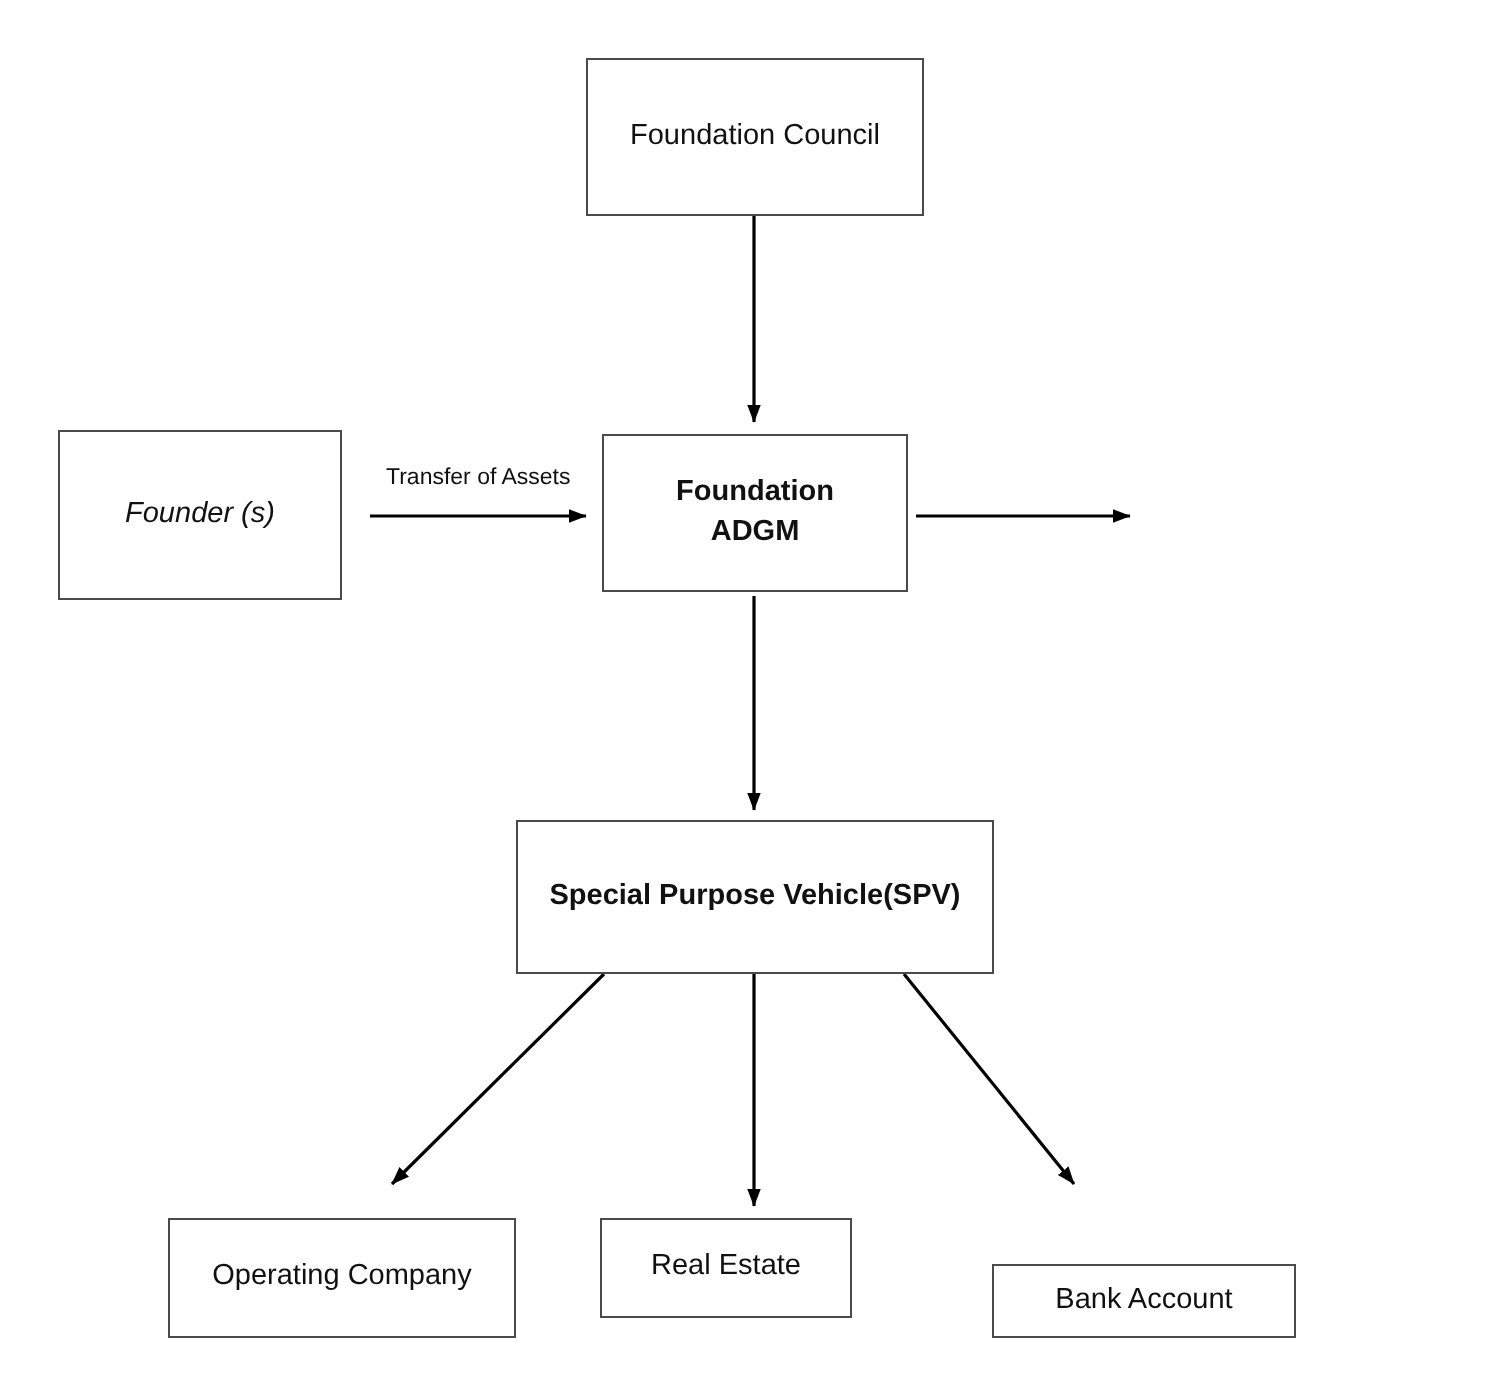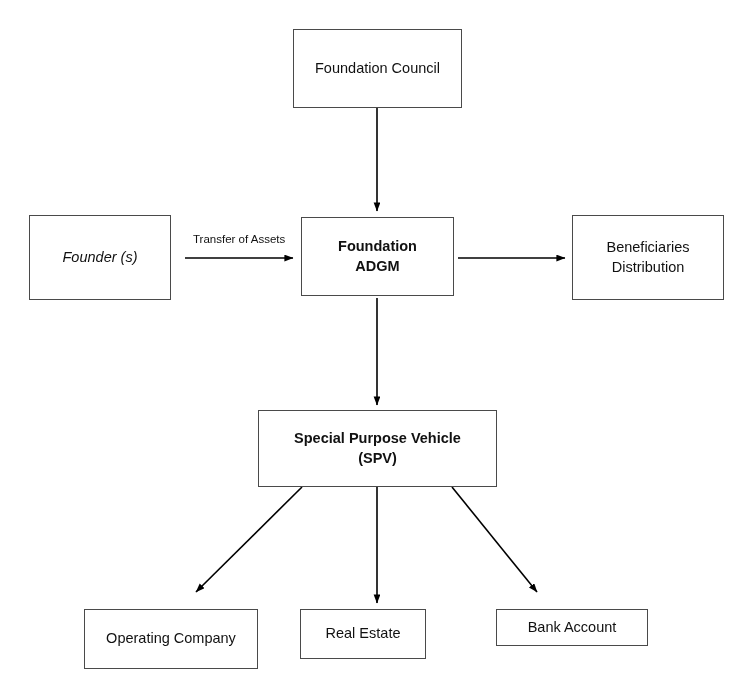--- a/index.html
+++ b/index.html
@@ -91,35 +91,31 @@
 
   <div class="edge-label" style="left:193px; top:233px; width:98px;">
     <span>Transfer of Assets</span>
   </div>
 
   <div class="node bold" style="left:301px; top:217px; width:153px; height:79px; flex-direction:column;">
     <span>Foundation</span>
     <span>ADGM</span>
   </div>
 
-  <div class="node" style="left:572px; top:215px; width:152px; height:85px; flex-direction:column;">
-    <span>Beneficiaries</span>
-    <span>Distribution</span>
-  </div>
 
-  <div class="node bold" style="left:258px; top:410px; width:239px; height:77px; flex-direction:column;">
+  <div class="node bold" style="left:258px; top:410px; width:239px; height:77px; flex-direction:row;">
     <span>Special Purpose Vehicle</span>
     <span>(SPV)</span>
   </div>
 
   <div class="node" style="left:84px; top:609px; width:174px; height:60px;">
     <span>Operating Company</span>
   </div>
 
   <div class="node" style="left:300px; top:609px; width:126px; height:50px;">
     <span>Real Estate</span>
   </div>
 
-  <div class="node" style="left:496px; top:609px; width:152px; height:37px;">
+  <div class="node" style="left:496px; top:632px; width:152px; height:37px;">
     <span>Bank Account</span>
   </div>
 
 </div>
 
 </body></html>

